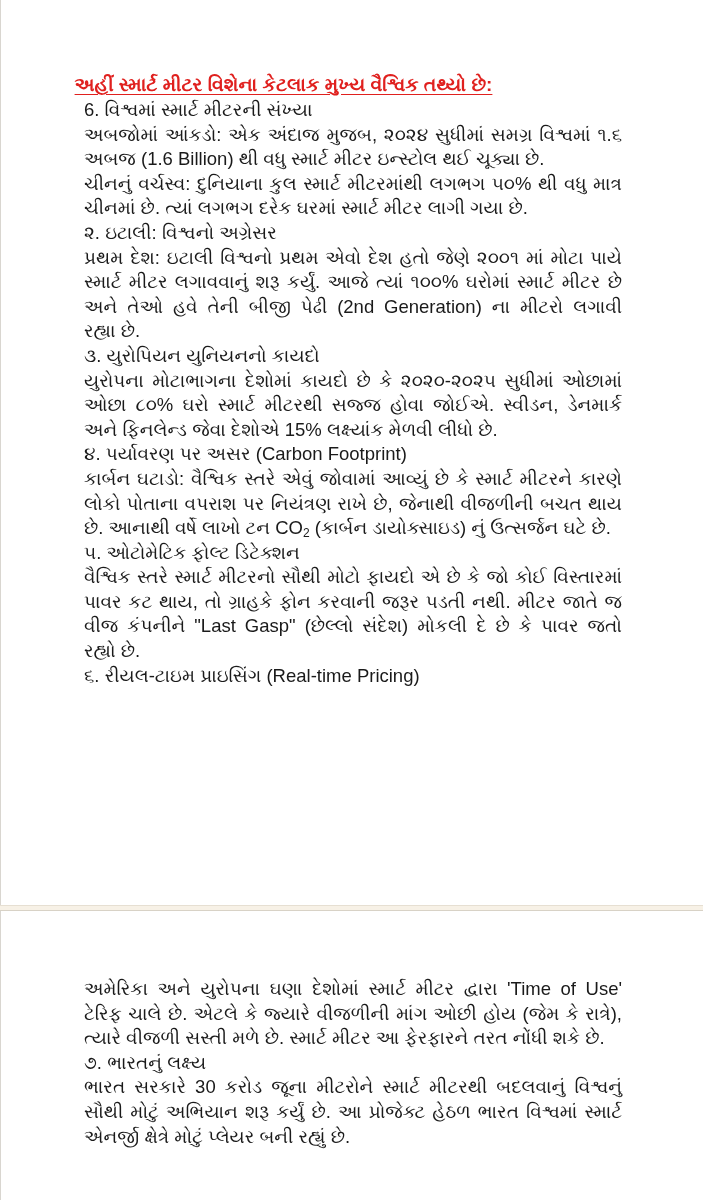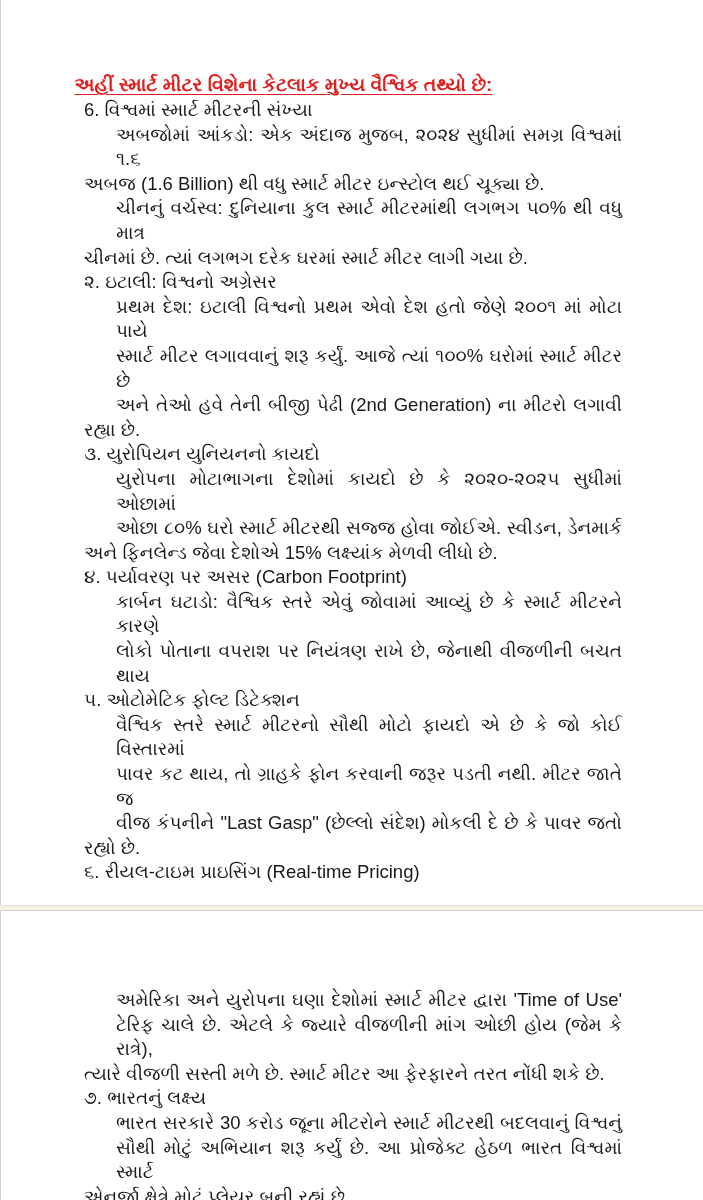--- a/index.html
+++ b/index.html
@@ -50,30 +50,29 @@
       line-height: 26px;
     }
     .content {
       position: absolute;
       left: 83px;
       width: 538px;
       font-size: 18.5px;
       line-height: 24.6px;
     }
     .content-1 { top: 98px; }
-    .content-2 { top: 77px; }
+    .content-2 { top: 66px; }
     .line {
       display: block;
       white-space: nowrap;
     }
     .line.just {
       text-align: justify;
       text-align-last: justify;
       white-space: normal;
-      margin-left: 32px;
     }
     .sub {
       font-size: 12px;
       vertical-align: -3px;
       line-height: 0;
     }
   </style>
 </head>
 <body>
 
@@ -92,20 +91,21 @@
         <span class="line just">અને તેઓ હવે તેની બીજી પેઢી (2nd Generation) ના મીટરો લગાવી</span>
         <span class="line">રહ્યા છે.</span>
         <span class="line">૩. યુરોપિયન યુનિયનનો કાયદો</span>
         <span class="line just">યુરોપના મોટાભાગના દેશોમાં કાયદો છે કે ૨૦૨૦-૨૦૨૫ સુધીમાં ઓછામાં</span>
         <span class="line just">ઓછા ૮૦% ઘરો સ્માર્ટ મીટરથી સજ્જ હોવા જોઈએ. સ્વીડન, ડેનમાર્ક</span>
         <span class="line">અને ફિનલેન્ડ જેવા દેશોએ 15% લક્ષ્યાંક મેળવી લીધો છે.</span>
         <span class="line">૪. પર્યાવરણ પર અસર (Carbon Footprint)</span>
         <span class="line just">કાર્બન ઘટાડો: વૈશ્વિક સ્તરે એવું જોવામાં આવ્યું છે કે સ્માર્ટ મીટરને કારણે</span>
         <span class="line just">લોકો પોતાના વપરાશ પર નિયંત્રણ રાખે છે, જેનાથી વીજળીની બચત થાય</span>
       </div>
+    <span class="line"><span>છે. આનાથી વર્ષે લાખો ટન CO</span><span class="sub">2</span><span> (કાર્બન ડાયોક્સાઇડ) નું ઉત્સર્જન ઘટે છે.</span></span>
     <div id="p1b">
         <span class="line">૫. ઓટોમેટિક ફોલ્ટ ડિટેક્શન</span>
         <span class="line just">વૈશ્વિક સ્તરે સ્માર્ટ મીટરનો સૌથી મોટો ફાયદો એ છે કે જો કોઈ વિસ્તારમાં</span>
         <span class="line just">પાવર કટ થાય, તો ગ્રાહકે ફોન કરવાની જરૂર પડતી નથી. મીટર જાતે જ</span>
         <span class="line just">વીજ કંપનીને "Last Gasp" (છેલ્લો સંદેશ) મોકલી દે છે કે પાવર જતો</span>
         <span class="line">રહ્યો છે.</span>
         <span class="line">૬. રીયલ-ટાઇમ પ્રાઇસિંગ (Real-time Pricing)</span>
       </div>
   </div>
 </div>

